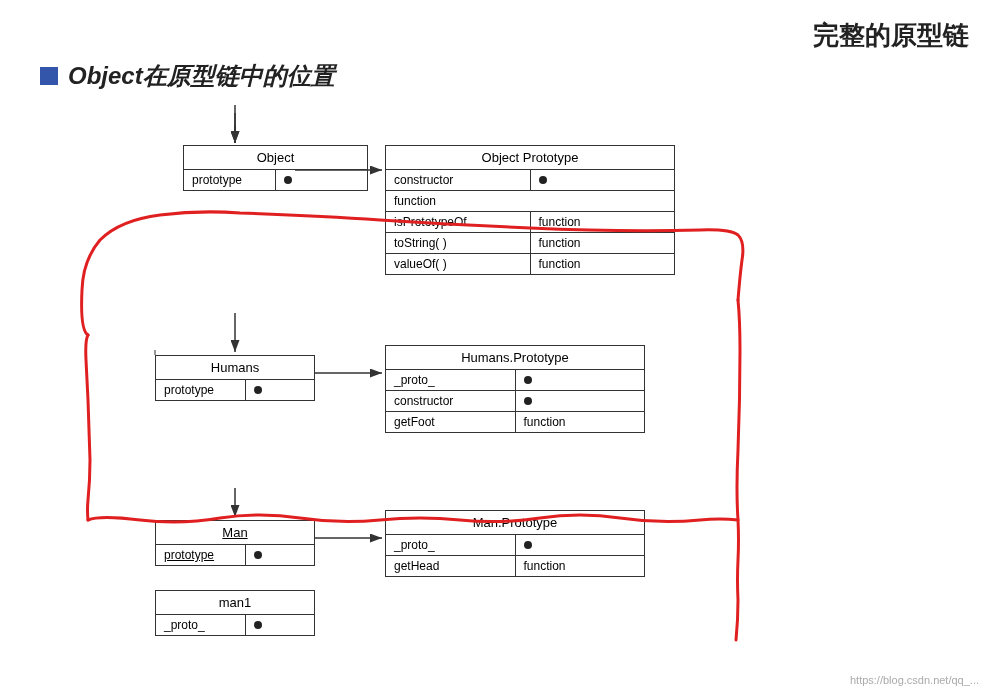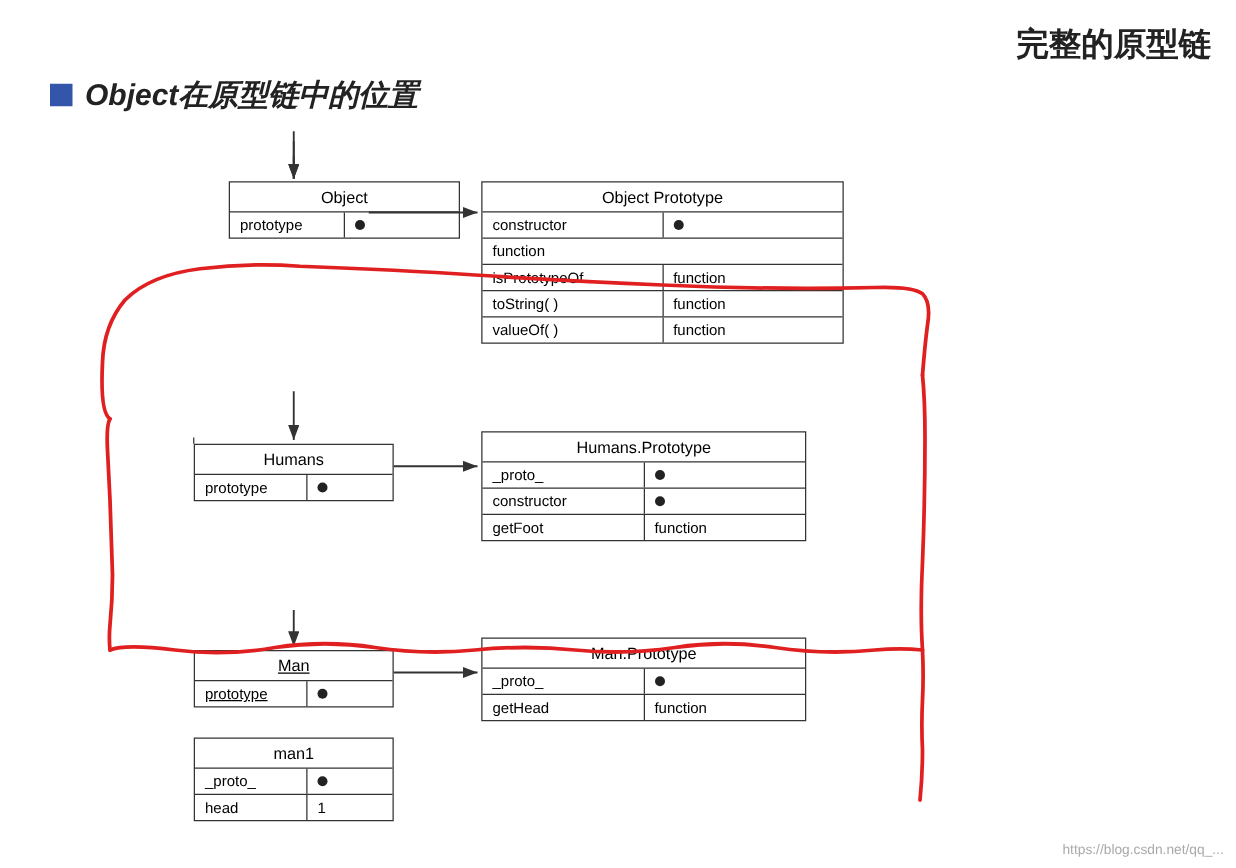--- a/index.html
+++ b/index.html
@@ -205,24 +205,20 @@
 </div>
 
 <div class="uml-box" style="left:155px; top:590px; width:160px;">
   <div class="box-title">man1</div>
   <div class="box-row">
     <div class="cell-left">_proto_</div>
     <div class="cell-right">
         <span class="dot"></span>
       </div>
   </div>
-  <div class="box-row">
-    <div class="cell-left">head</div>
-    <div class="cell-right">1</div>
-  </div>
 </div>
 
 <div class="uml-box" style="left:385px; top:510px; width:260px;">
   <div class="box-title">Man.Prototype</div>
   <div class="box-row">
     <div class="cell-left">_proto_</div>
     <div class="cell-right">
         <span class="dot"></span>
       </div>
   </div>

